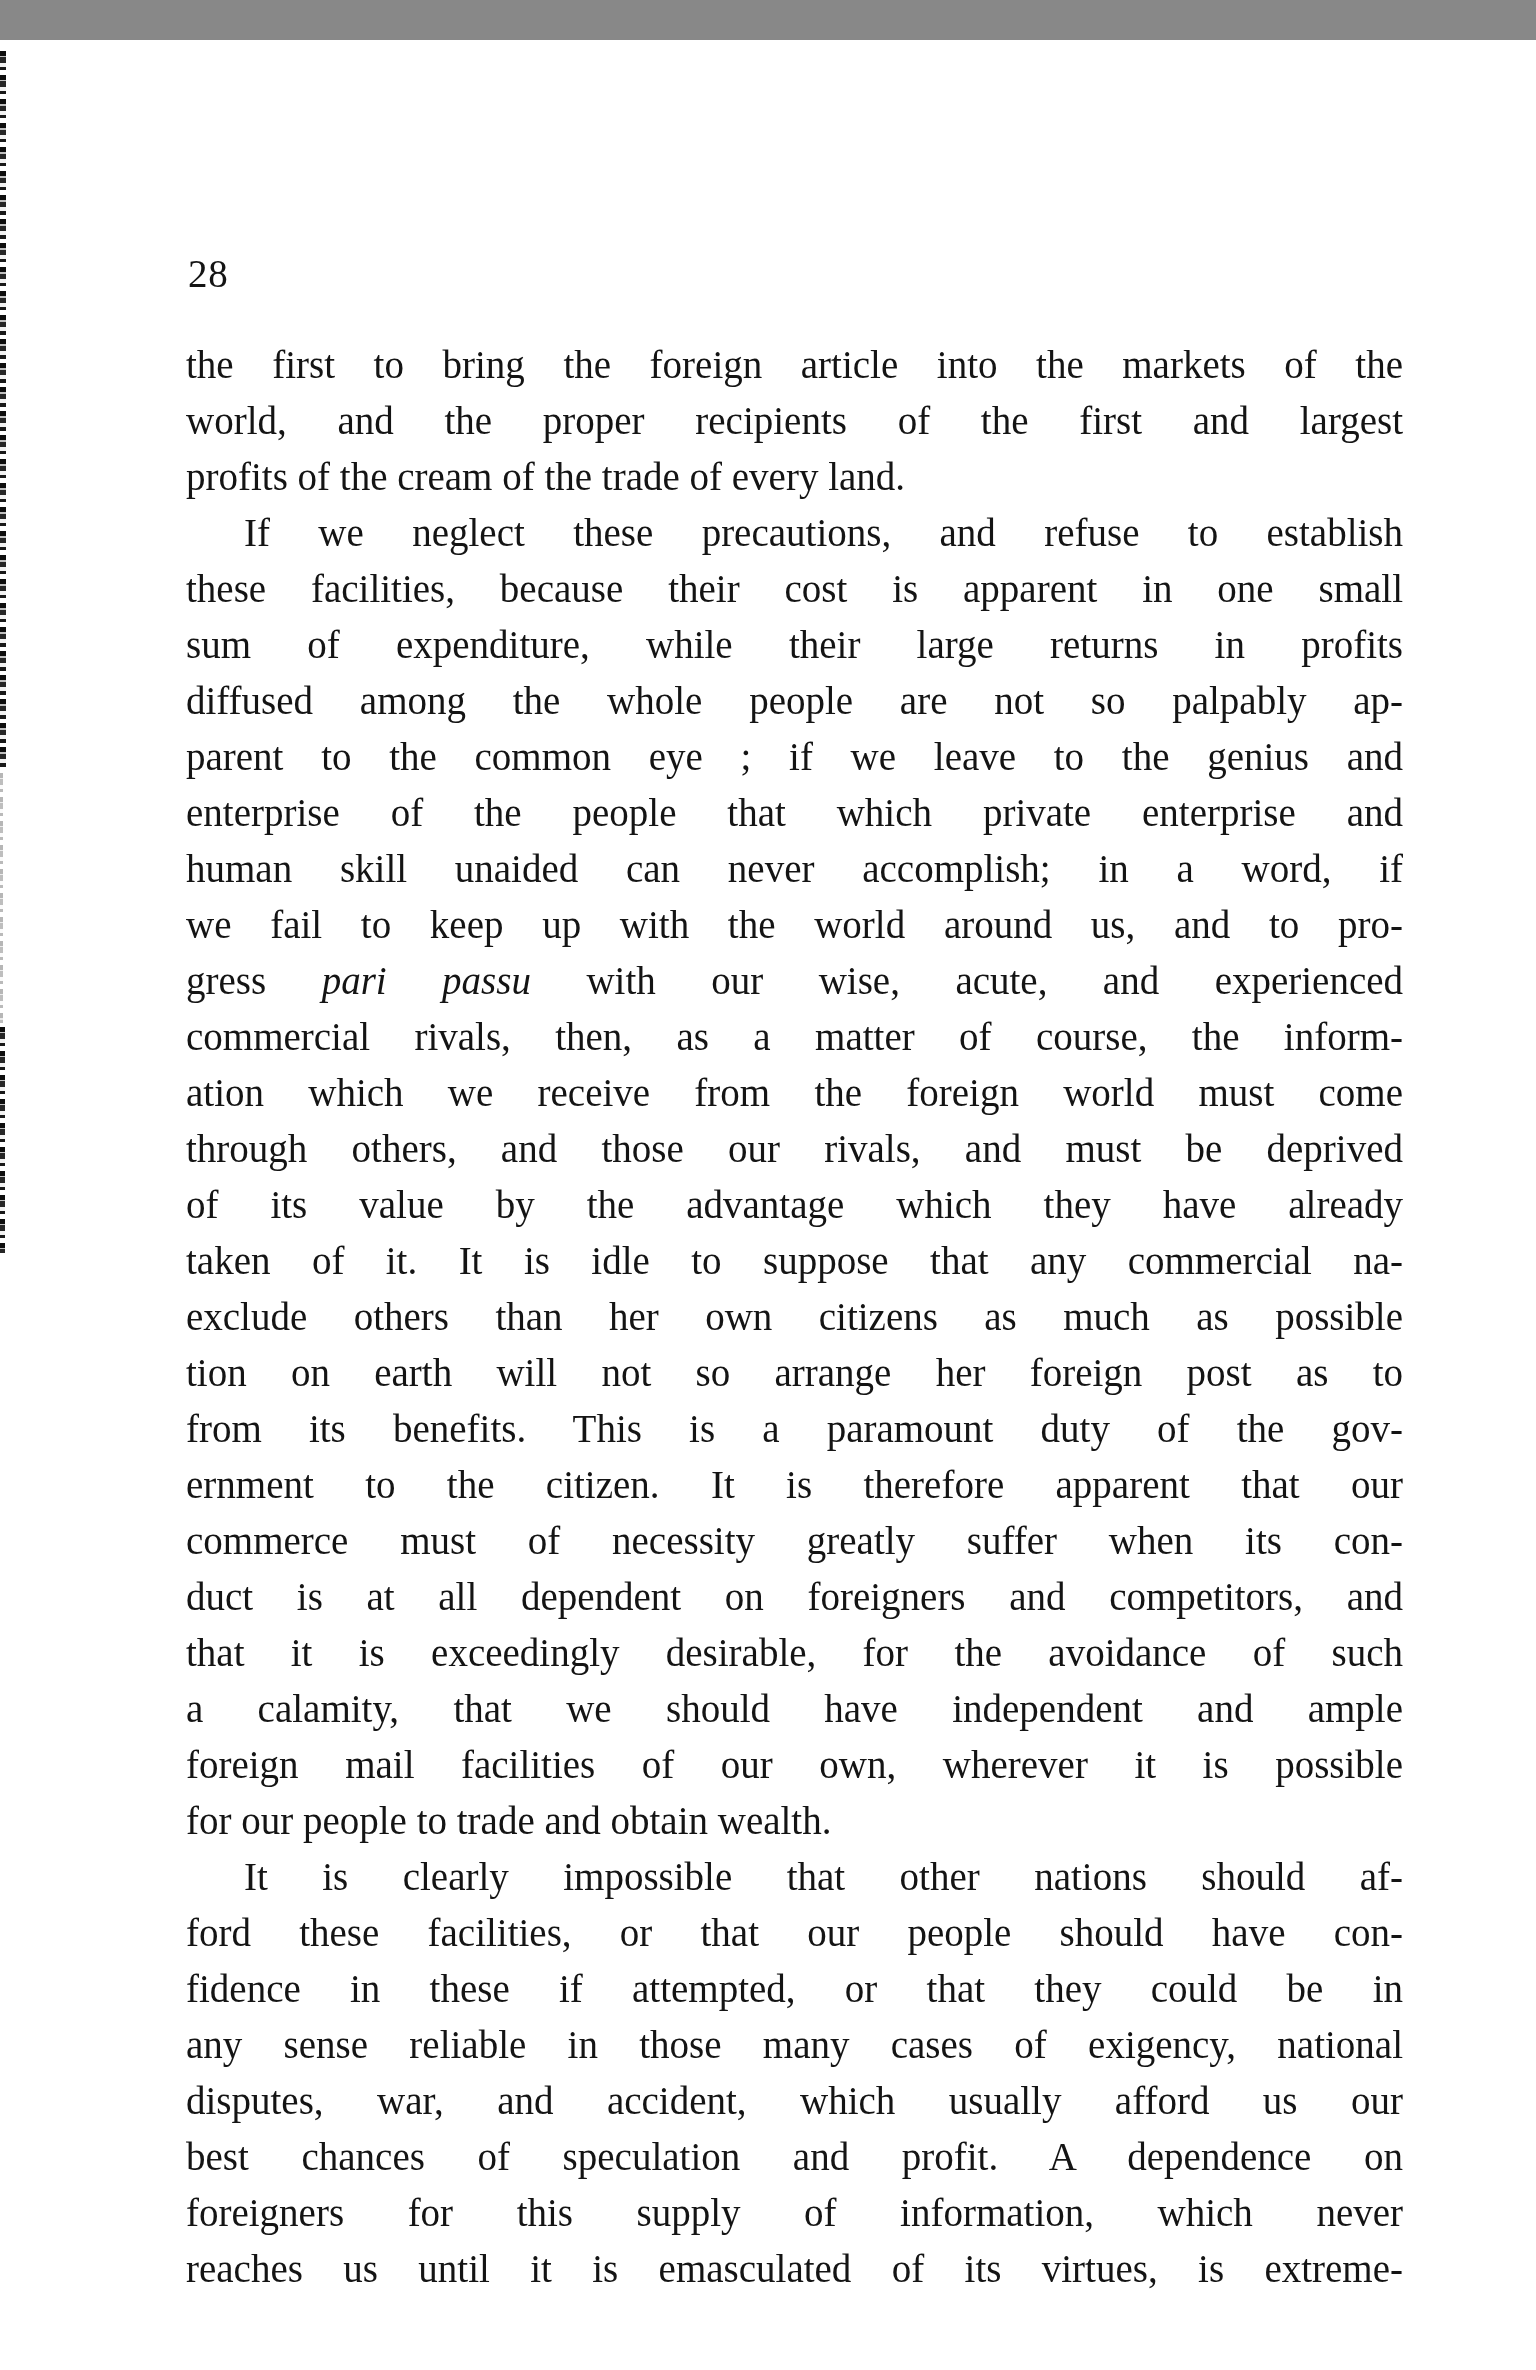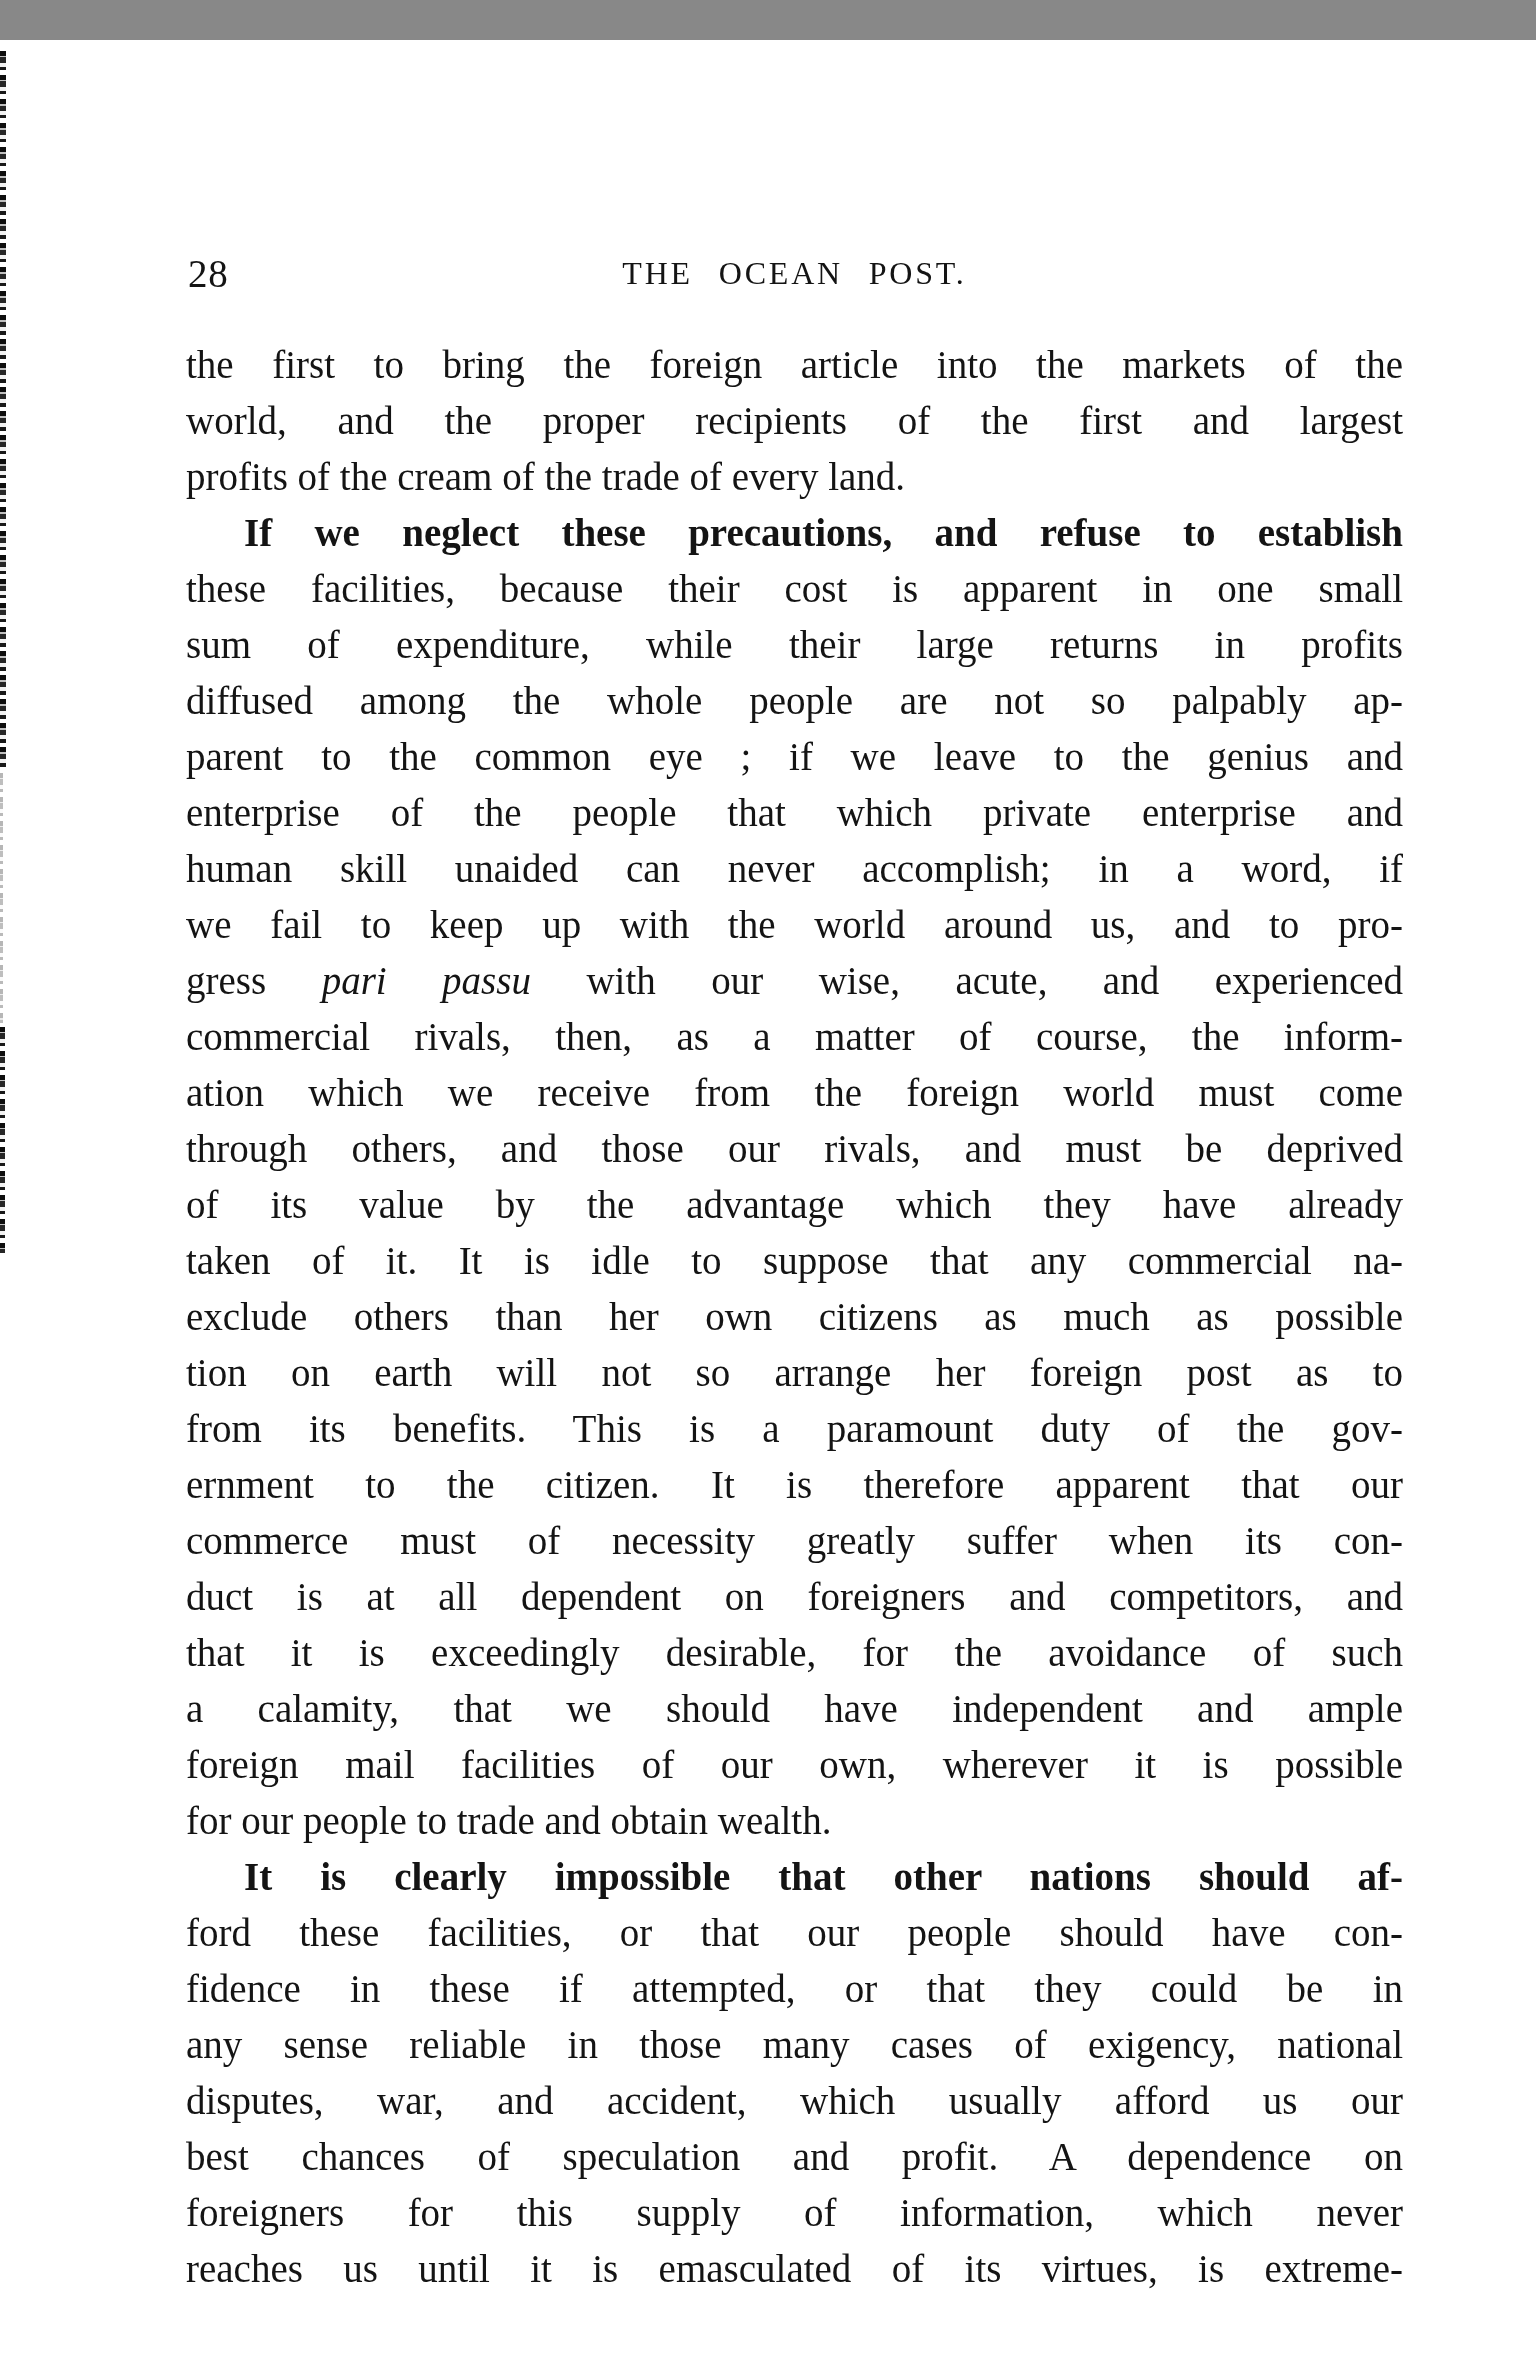--- a/index.html
+++ b/index.html
@@ -52,21 +52,20 @@
     text-align-last: justify;
     white-space: normal;
     height: 56px;
     overflow: visible;
   }
   .line-left {
     text-align-last: left;
   }
   .line-indent {
     padding-left: 58px;
-    font-weight: bold;
   }
   .line i { }
 
   
   .edge { position: absolute; left: 0; top: 0; width: 7.4px; height: 1224px; }
   .noise {
     position: absolute;
     left: 0;
     width: 5.6px;
     background: repeating-linear-gradient(
@@ -89,21 +88,20 @@
 <div class="page">
 
   <div class="edge">
     <div class="noise n1"></div>
     <div class="noise n3"></div>
     <div class="noise n2"></div>
   </div>
 
   <div class="header">
     <span class="pagenum">28</span>
-    <span class="runtitle">THE OCEAN POST.</span>
   </div>
 
   <div class="text-block">
       <div class="line">the first to bring the foreign article into the markets of the</div>
       <div class="line">world, and the proper recipients of the first and largest</div>
       <div class="line line-left">profits of the cream of the trade of every land.</div>
       <div class="line line-indent">If we neglect these precautions, and refuse to establish</div>
       <div class="line">these facilities, because their cost is apparent in one small</div>
       <div class="line">sum of expenditure, while their large returns in profits</div>
       <div class="line">diffused among the whole people are not so palpably ap-</div>

